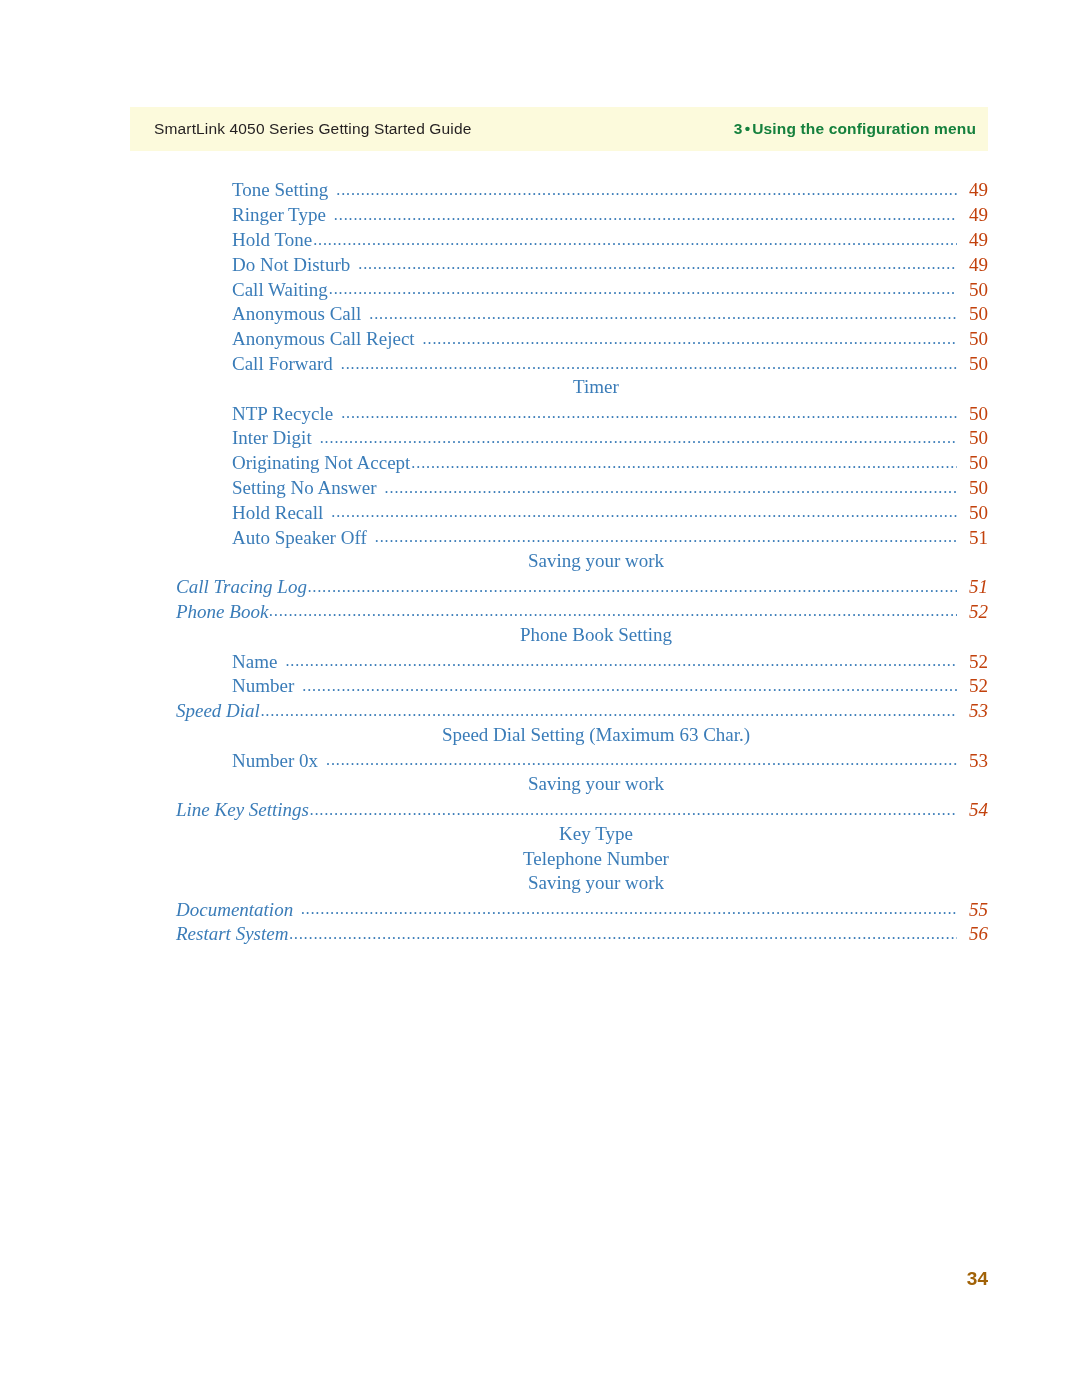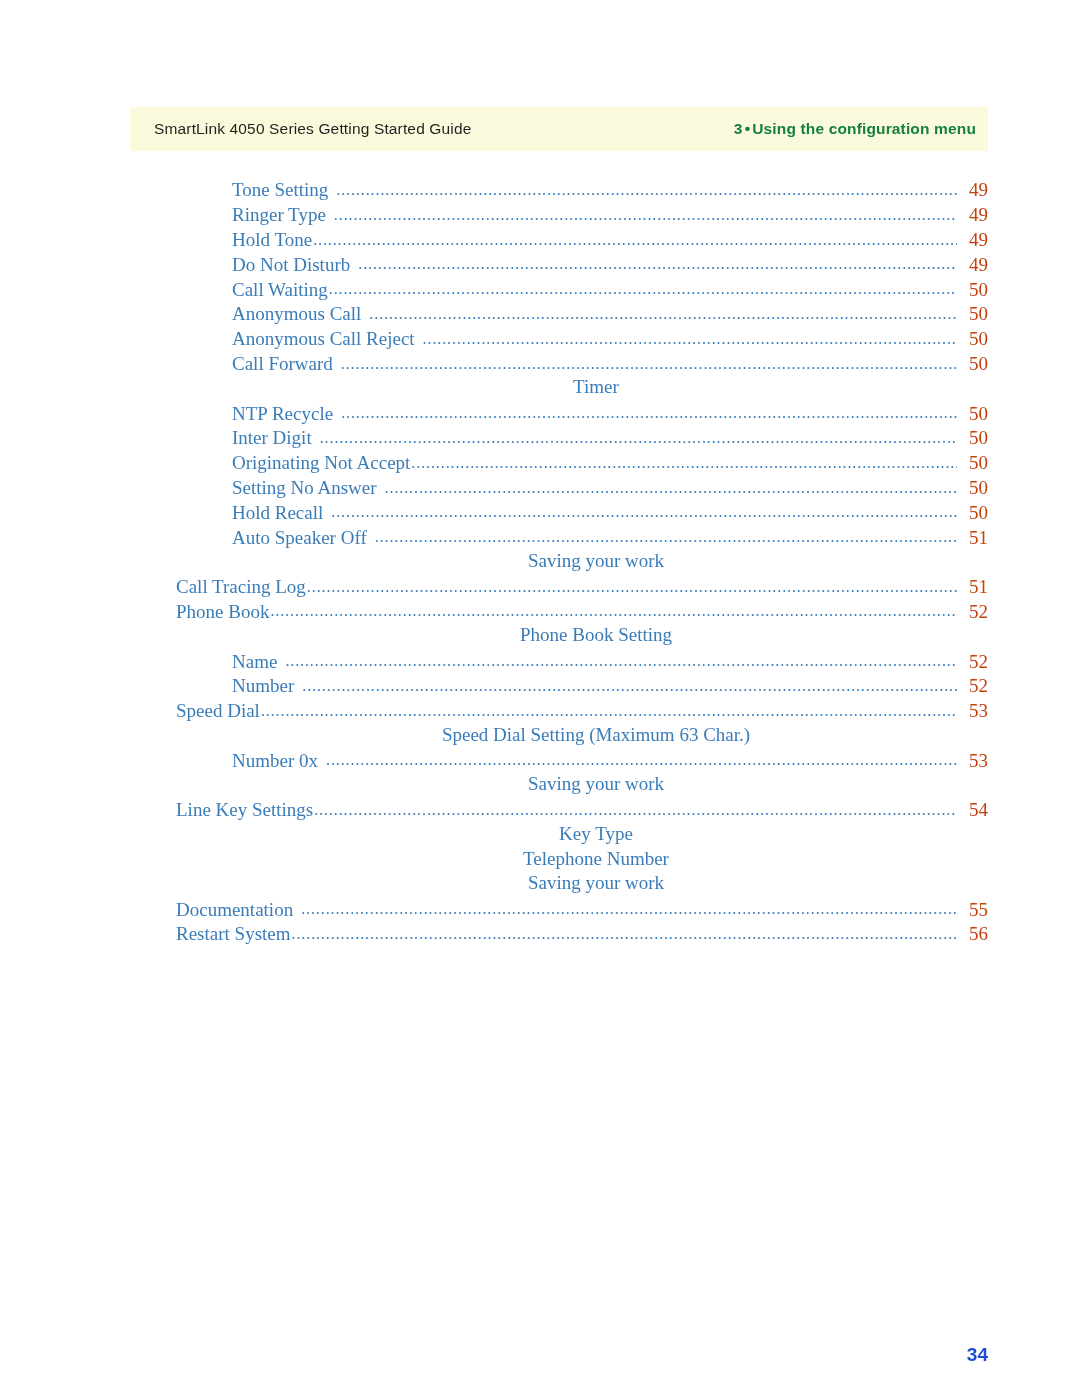--- a/index.html
+++ b/index.html
@@ -66,21 +66,21 @@
   }
   .toc-row {
     display: flex;
     align-items: center;
     height: 24.8px;
     font-size: 19px;
     color: #3a7cb8;
     white-space: nowrap;
     overflow: hidden;
   }
-  .toc-row.lvl0 { padding-left: 46px; }
+  .toc-row.lvl0 { padding-left: 46px; font-style: italic; }
   .toc-row.lvl1 { padding-left: 74px; flex-direction: column; }
   .toc-row.lvl2 { padding-left: 102px; }
 
   .toc-label {
     flex: 0 0 auto;
   }
   .toc-gap {
     flex: 0 0 auto;
     width: 7px;
   }
@@ -107,27 +107,27 @@
     width: 30px;
     text-align: right;
     font-size: 19px;
     color: #c2410c;
   }
 
   
   .folio {
     position: absolute;
     left: 0;
-    top: 1344px;
+    top: 1268px;
     width: 970px;
     text-align: right;
     font-family: "Liberation Sans", sans-serif;
     font-size: 19px;
     font-weight: bold;
-    color: #1d4ed8;
+    color: #a16207;
   }
 </style>
 </head>
 <body>
 
 <div class="page">
 
   <div class="header-band">
     <div class="header-left">SmartLink 4050 Series Getting Started Guide</div>
     <div class="header-right">

